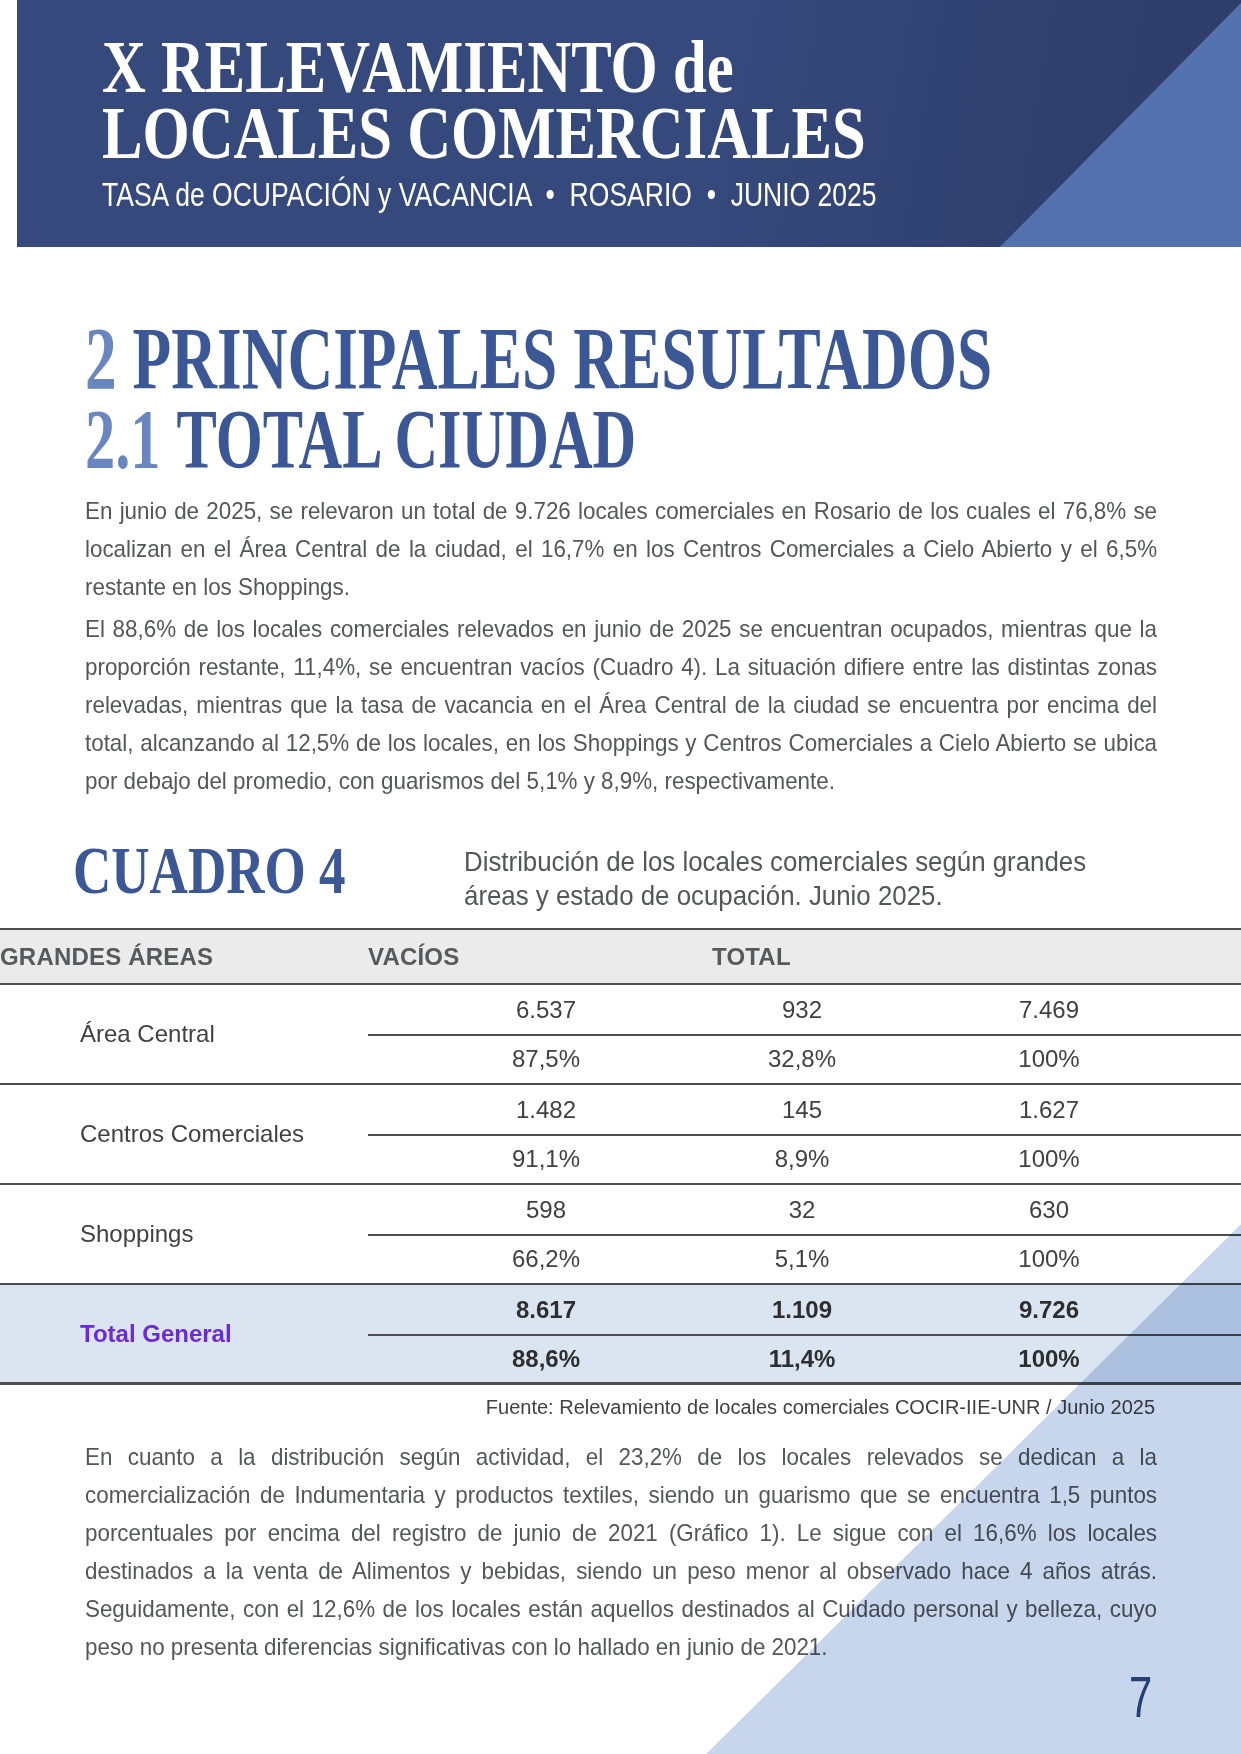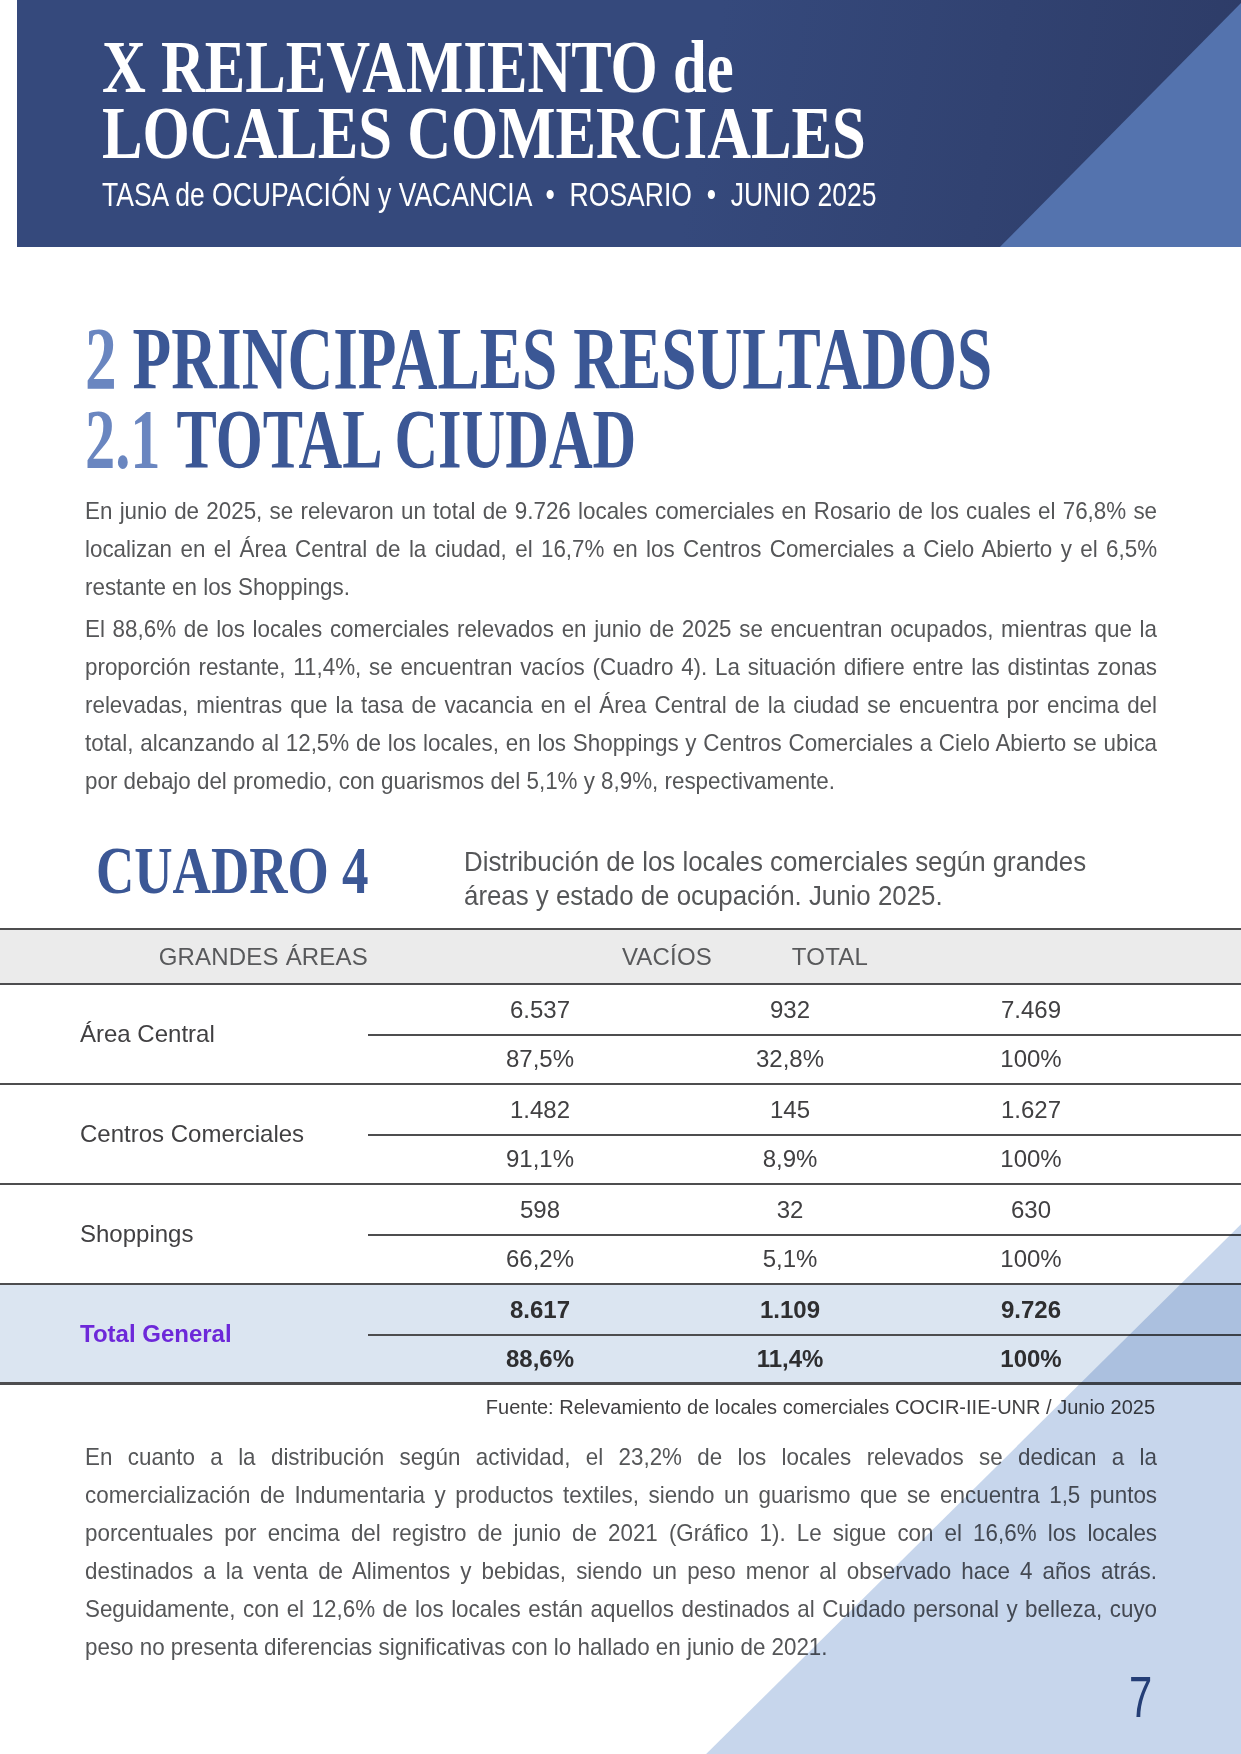--- a/index.html
+++ b/index.html
@@ -55,57 +55,57 @@
     transform:scaleX(0.9322);transform-origin:0 0;
     font-size:24px;line-height:38px;
     text-align:justify;color:#555658;margin:0;
   }
   .p1{top:492px;}
   .p2{top:610px;}
   .p3{top:1438px;}
 
   
   .cuadro-label{
-    position:absolute;left:96px;top:836px;margin:0;
+    position:absolute;left:73px;top:836px;margin:0;
     font-family:"Liberation Serif","DejaVu Serif",serif;
     font-weight:bold;font-size:68px;line-height:1;
     color:#3b5795;white-space:nowrap;
   }
   .cuadro-caption{
     position:absolute;left:464px;top:845px;width:700px;
     transform:scaleX(0.94);transform-origin:0 0;
     font-size:27.5px;line-height:34px;color:#555658;
   }
 
   
   .ctable{position:absolute;left:0;top:928px;width:1241px;}
   .thead{
     display:grid;grid-template-columns:368px 344px 156px 326px 47px;
     height:57px;background:#ebebeb;
     border-top:2px solid #4d4d4f;border-bottom:2px solid #4d4d4f;
     box-sizing:border-box;align-items:center;
   }
   .th{
-    text-align:right;font-weight:normal;font-size:24px;color:#58595b;
+    text-align:left;font-weight:bold;font-size:24px;color:#58595b;
     letter-spacing:0.2px;
   }
   .tgroup{
     position:relative;height:100px;box-sizing:border-box;
     border-bottom:2px solid #4d4d4f;
   }
   .tgroup.last{border-bottom:3px solid #4d4d4f;background:#dbe5f1;}
   .glabel{
     position:absolute;left:80px;top:0;bottom:0;
     display:flex;align-items:center;
     font-size:24px;color:#414042;
   }
   .tgroup.last .glabel{font-weight:bold;color:#6d28d9;}
   .grow{
     display:grid;grid-template-columns:368px 344px 156px 326px 47px;
-    height:49px;align-items:center;
+    height:49px;align-items:center;gap:6px;
   }
   .cell{text-align:center;font-size:24px;color:#414042;}
   .tgroup.last .cell{font-weight:bold;color:#2e2e30;}
   .subline{
     position:absolute;left:368px;right:0;top:49px;height:2px;
     background:#4d4d4f;
   }
   .source-note{
     position:absolute;right:86px;top:1396px;
     font-size:20px;color:#414042;white-space:nowrap;

